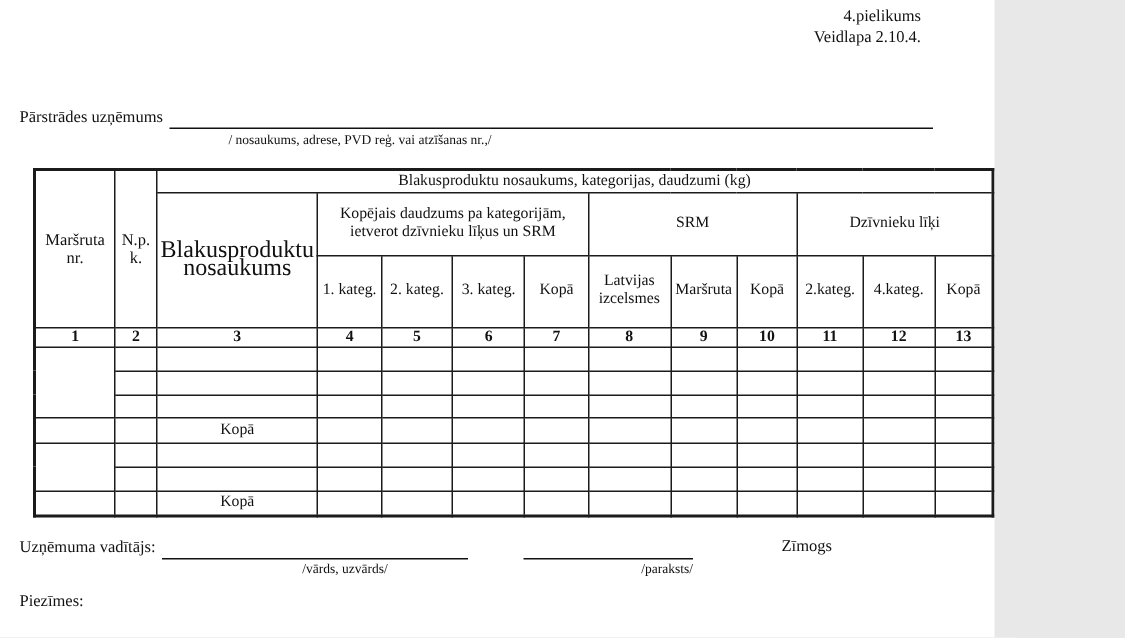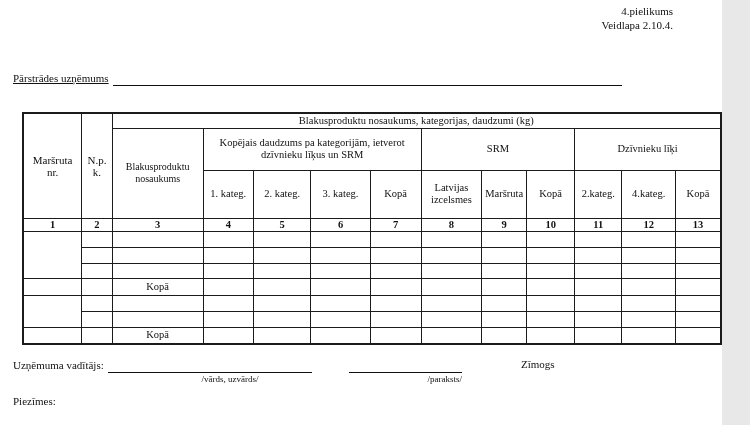--- a/index.html
+++ b/index.html
@@ -1,28 +1,28 @@
 <!DOCTYPE html>
 <html><head>
 <meta charset="utf-8">
 <style>
   * { margin:0; padding:0; box-sizing:border-box; }
   html,body { background:#e8e8e8; }
   .page {
-    position:relative; width:722px; height:425px; background:#ffffff;
+    position:relative; width:663px; height:425px; background:#ffffff;
     font-family:"Liberation Serif", serif; color:#111; overflow:hidden;
   }
   .abs { position:absolute; }
 
   .corner { top:4px; right:49px; text-align:right; font-size:11px; line-height:14px; }
 
   .title { top:37px; left:95px; font-size:11.5px; font-weight:bold; white-space:nowrap; }
   .fill { display:inline-block; height:12px; border-bottom:1px solid #111; vertical-align:bottom; }
 
-  .company-label { top:72px; left:13px; font-size:11px;text-decoration:underline; }
+  .company-label { top:72px; left:13px; font-size:11px; }
   .rule { height:0; border-bottom:1px solid #111; }
   .company-rule { top:85px; left:113px; width:509px; }
   .hint { font-size:9px; text-align:center; }
   .company-hint { top:88px; left:120px; width:240px; }
 
   table.form {
     position:absolute; left:22px; top:112px; border-collapse:collapse; table-layout:fixed;
     border:2px solid #1b1b1b;
   }
   table.form td {
@@ -50,20 +50,21 @@
 <div class="page">
 
   <div class="abs corner">
     <div>4.pielikums</div>
     <div>Veidlapa 2.10.4.</div>
   </div>
 
 
   <div class="abs company-label">Pārstrādes uzņēmums</div>
   <div class="abs rule company-rule"></div>
+  <div class="abs hint company-hint">/ nosaukums, adrese, PVD reģ. vai atzīšanas nr.,/</div>
 
   <table class="form">
     <colgroup>
       <col style="width:60px">
         <col style="width:31px">
         <col style="width:93px">
       <col style="width:52px">
         <col style="width:60px">
         <col style="width:62px">
         <col style="width:53px">
@@ -74,21 +75,21 @@
         <col style="width:55px">
         <col style="width:47px">
     </colgroup>
     <tbody>
         <tr style="height:15px">
       <td rowspan="3" style="font-size:11px">Maršruta nr.</td>
       <td rowspan="3" style="font-size:11px">N.p. k.</td>
       <td colspan="11">Blakusproduktu nosaukums, kategorijas, daudzumi  (kg)</td>
     </tr>
     <tr style="height:42px">
-      <td rowspan="2" style="font-size:10px">Blakusproduktu nosaukums</td>
+      <td rowspan="2" style="font-size:16px">Blakusproduktu nosaukums</td>
       <td colspan="4">Kopējais daudzums pa kategorijām, ietverot dzīvnieku līķus un SRM</td>
       <td colspan="3">SRM</td>
       <td colspan="3">Dzīvnieku līķi</td>
     </tr>
     <tr style="height:48px">
       <td>1. kateg.</td>
       <td>2. kateg.</td>
       <td>3. kateg.</td>
       <td>Kopā</td>
       <td>Latvijas izcelsmes</td>

